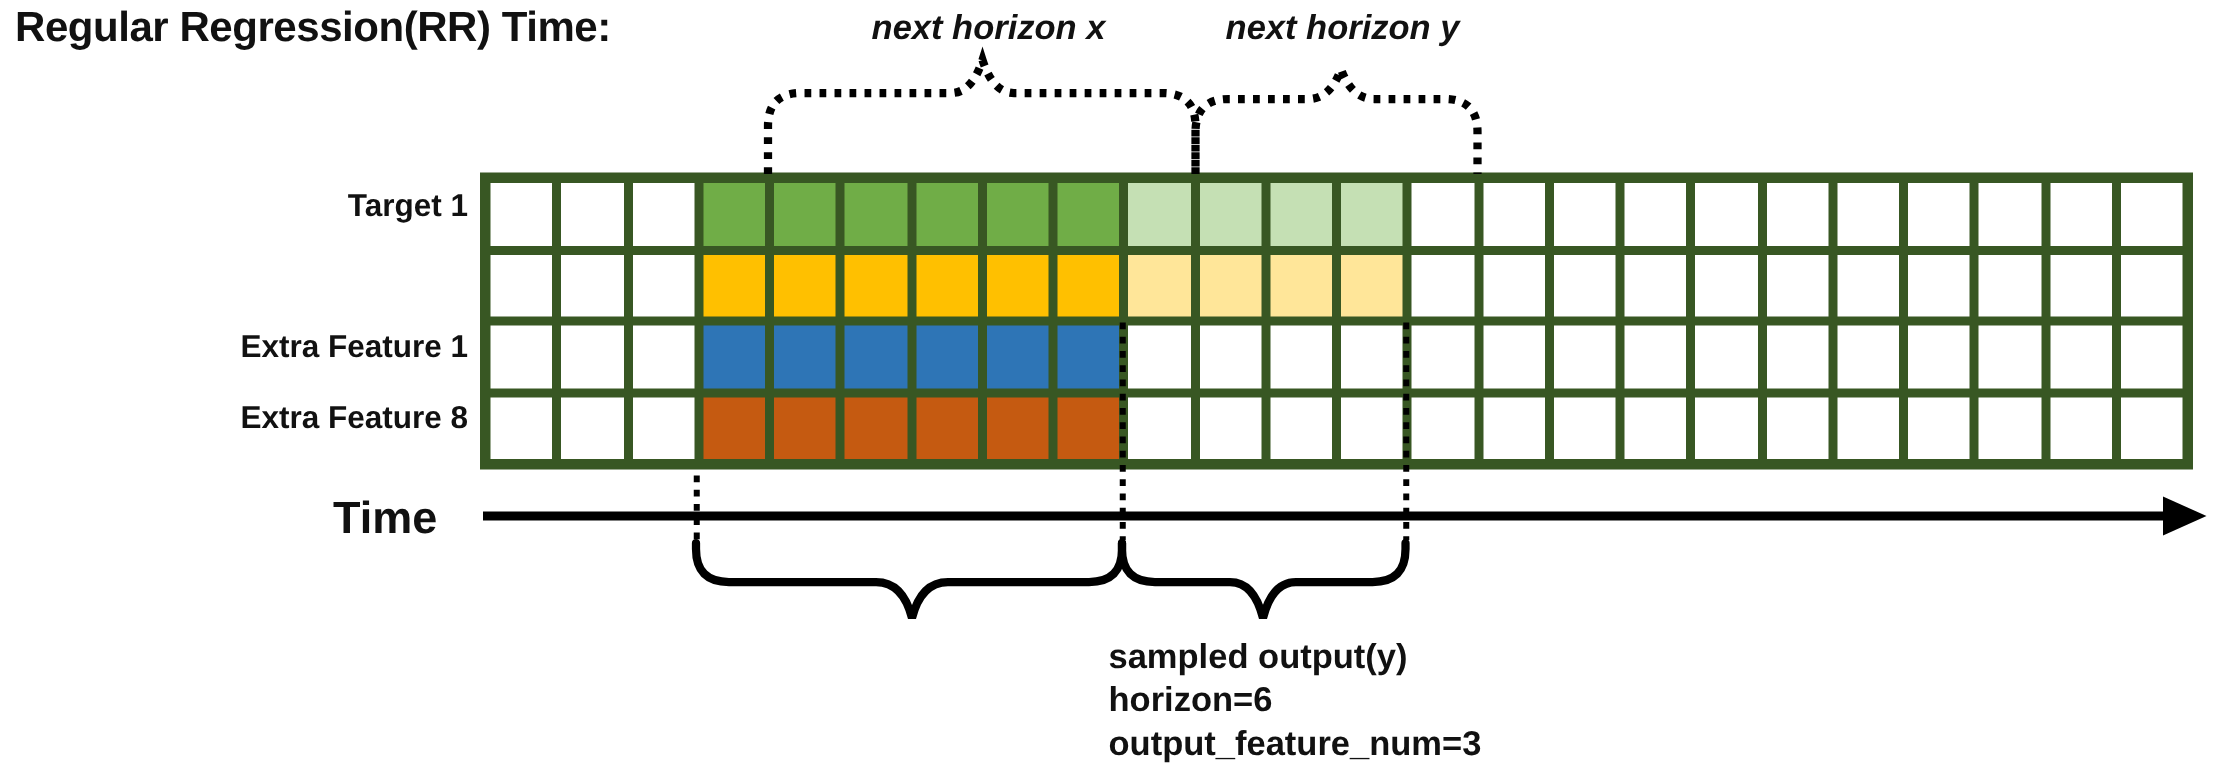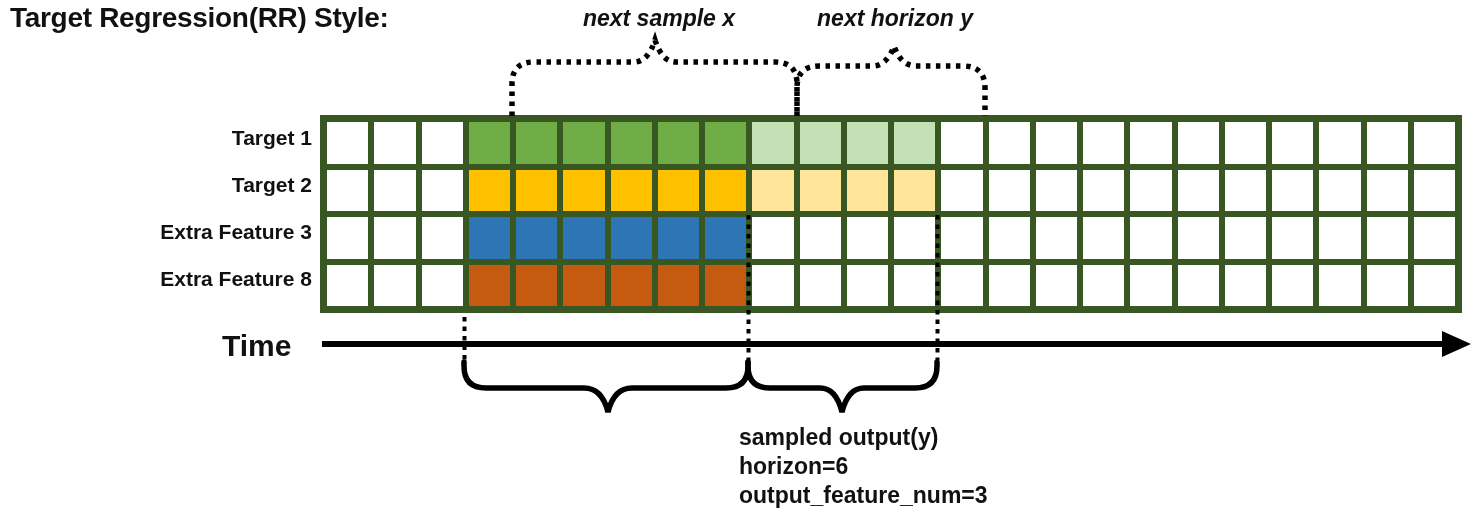--- a/index.html
+++ b/index.html
@@ -30,28 +30,27 @@
 
   .summary{position:absolute;top:423px;font-size:23px;font-weight:600;line-height:29px;color:#111;white-space:nowrap;}
   #input-summary{left:513px;}
   #output-summary{left:739px;}
 </style>
 </head>
 <body>
 
 <div id="canvas">
 
-  <div class="title">Target Regression(RR) Style:</div>
+  <div class="title">Regular Regression(RR) Time:</div>
 
-  <div class="next-label" id="next-x">next sample x</div>
+  <div class="next-label" id="next-x">next horizon x</div>
   <div class="next-label" id="next-y">next horizon y</div>
 
   <div class="row-label" id="rl0">Target 1</div>
-  <div class="row-label" id="rl1">Target 2</div>
-  <div class="row-label" id="rl2">Extra Feature 3</div>
+  <div class="row-label" id="rl2">Extra Feature 1</div>
   <div class="row-label" id="rl3">Extra Feature 8</div>
 
   <div id="grid">
       <div class="cell" style="background: rgb(255, 255, 255);"></div>
       <div class="cell" style="background: rgb(255, 255, 255);"></div>
       <div class="cell" style="background: rgb(255, 255, 255);"></div>
       <div class="cell" style="background: rgb(112, 173, 71);"></div>
       <div class="cell" style="background: rgb(112, 173, 71);"></div>
       <div class="cell" style="background: rgb(112, 173, 71);"></div>
       <div class="cell" style="background: rgb(112, 173, 71);"></div>

